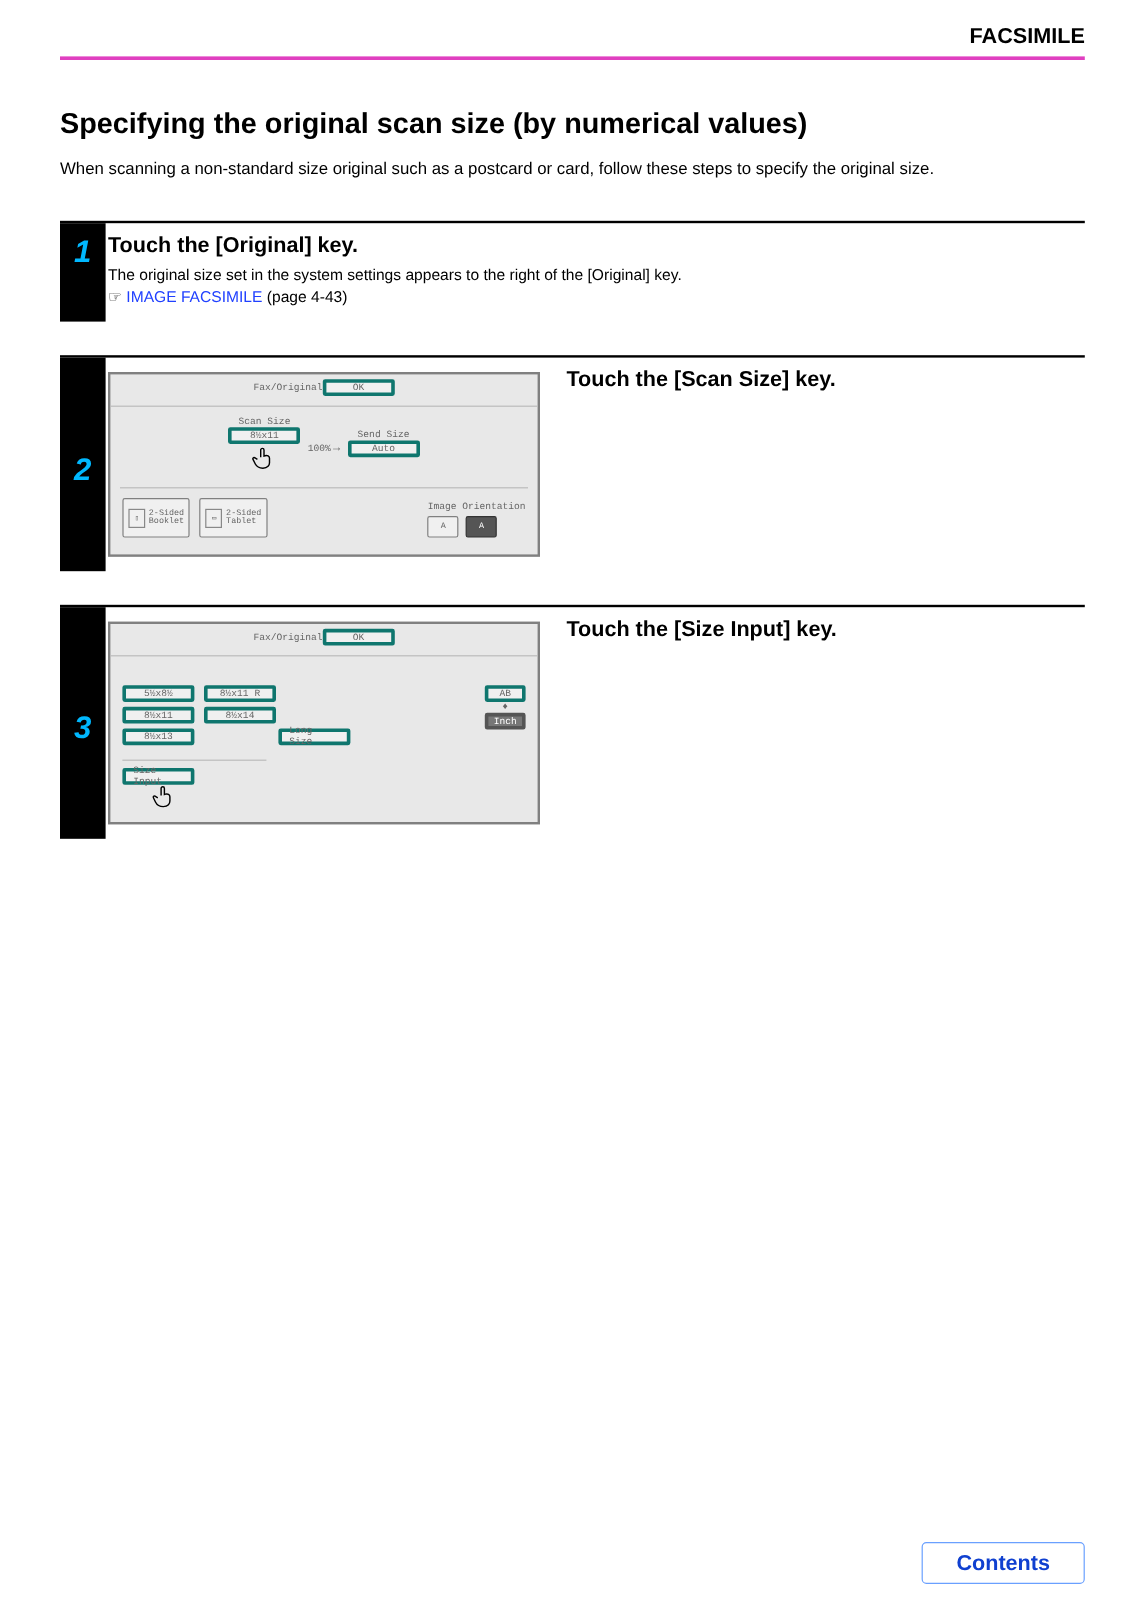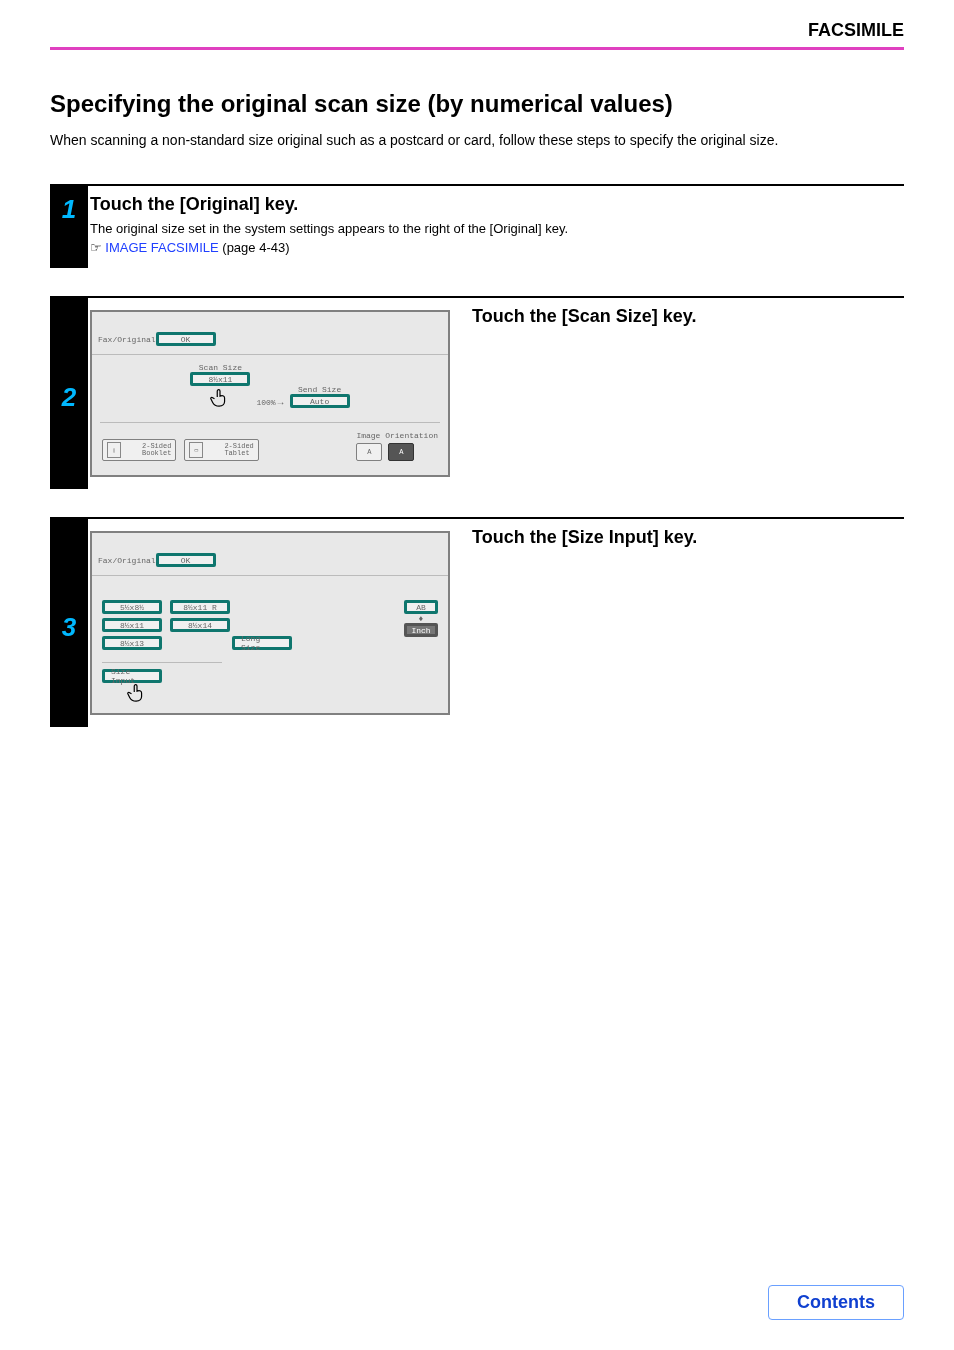--- a/index.html
+++ b/index.html
@@ -74,23 +74,22 @@
   
   .panel {
     border: 2px solid #808080;
     background: #e8e8e8;
     font-family: "Courier New", monospace;
     font-size: 8px;
     color: #666;
     padding: 0 0 8px 0;
   }
   .panel-titlebar {
-    display: flex; justify-content: flex-start; align-items: center;
+    display: flex; justify-content: center; align-items: center;
     padding: 4px 6px;
-    margin-top: 16px;
   }
   .panel-titlebar .pt { font-size: 8px; }
   .btn {
     display: inline-flex; align-items: center; justify-content: center;
     border: 3px solid #0f766e; background: #f0f0f0;
     font-size: 8px; padding: 1px 6px; border-radius: 2px;
     height: 14px; color: #666;
   }
   .btn.wide { width: 60px; }
   .btn.dark { background: #777; color: #fff; border-color: #555; }
@@ -122,23 +121,23 @@
     bottom: 30px; right: 50px;
     border: 1px solid #6aa0ff;
     border-radius: 4px;
     padding: 6px 28px;
     font-size: 18px; font-weight: bold;
     color: #1040d0;
     background: #fff;
   }
 
   .twosided {
-    display:inline-flex; align-items:center; gap:21px;
+    display:inline-flex; align-items:center; gap:3px;
     border:1px solid #808080; background:#f0f0f0;
-    border-radius:2px; padding:1px 4px; height:22px;
+    border-radius:2px; padding:1px 4px; height:33px;
   }
   .twosided .ic { width:14px; height:16px; border:1px solid #888; font-size:6px;
     display:flex; align-items:center; justify-content:center; }
   .twosided .lbls { display:flex; flex-direction:column; line-height:1; font-size:7px; }
 
   .arrow { font-size:10px; }
 </style>
 </head>
 <body>
 
@@ -172,21 +171,21 @@
       <div class="step-content">
         <div class="step-cols">
           <div class="panel-wrap">
             <div class="panel">
               <div class="panel-titlebar">
                 <span class="pt">Fax/Original</span>
                 <span class="btn wide">OK</span>
               </div>
               <div class="panel-divider"></div>
               <div style="padding:4px 10px 2px 10px;">
-                <div class="row" style="justify-content:center; align-items:flex-end;">
+                <div class="row" style="justify-content:center; ">
                   <div style="display:flex; flex-direction:column; align-items:center;">
                     <span class="label-sm">Scan Size</span>
                     <span class="btn fixed">8½x11</span>
                     <span class="hand">
                       <svg viewBox="0 0 24 24">
                           <path fill="none" stroke="#000" stroke-width="1.3" d="M9 12V5.5a1.5 1.5 0 013 0V11l1-.3c2-.6 4 .2 4 2.3V17c0 2-1.5 5-6 5s-6-2-7-4l-2-4c-.5-1 .5-2 1.5-1.5L6 14"></path>
                         </svg>
                     </span>
                   </div>
                   <div style="display:flex; align-items:center; padding-top:9px; gap:2px;">

